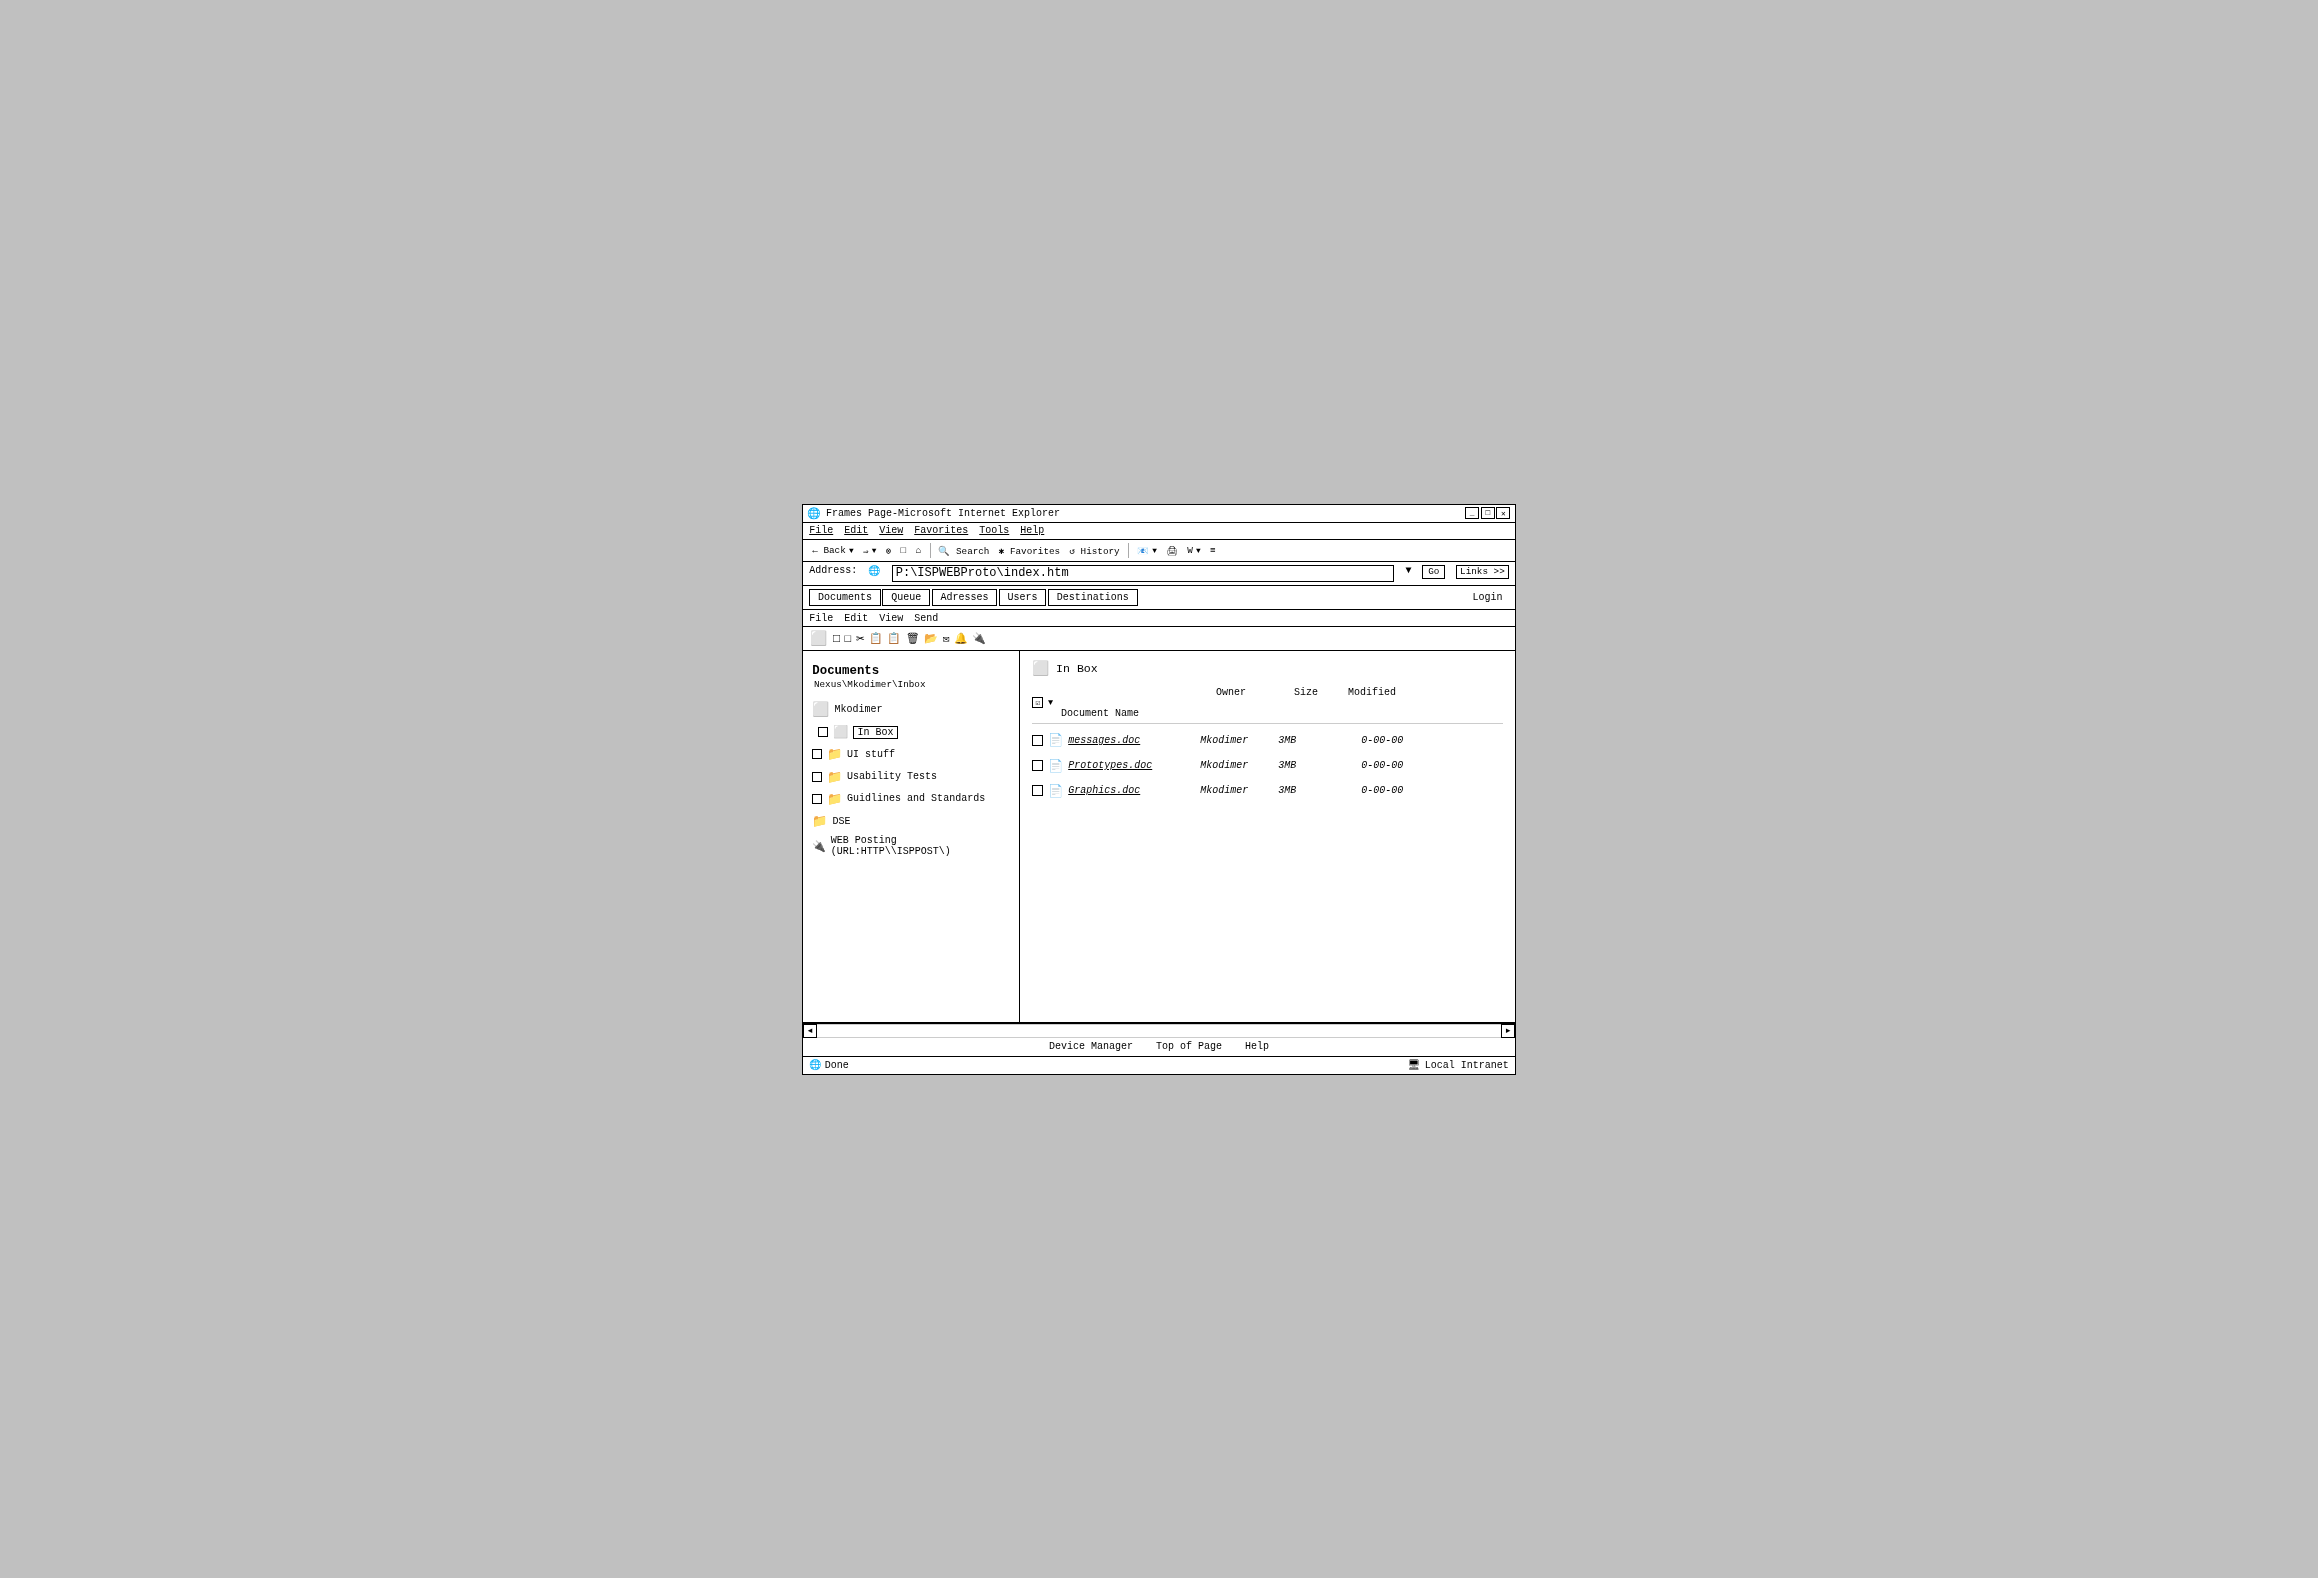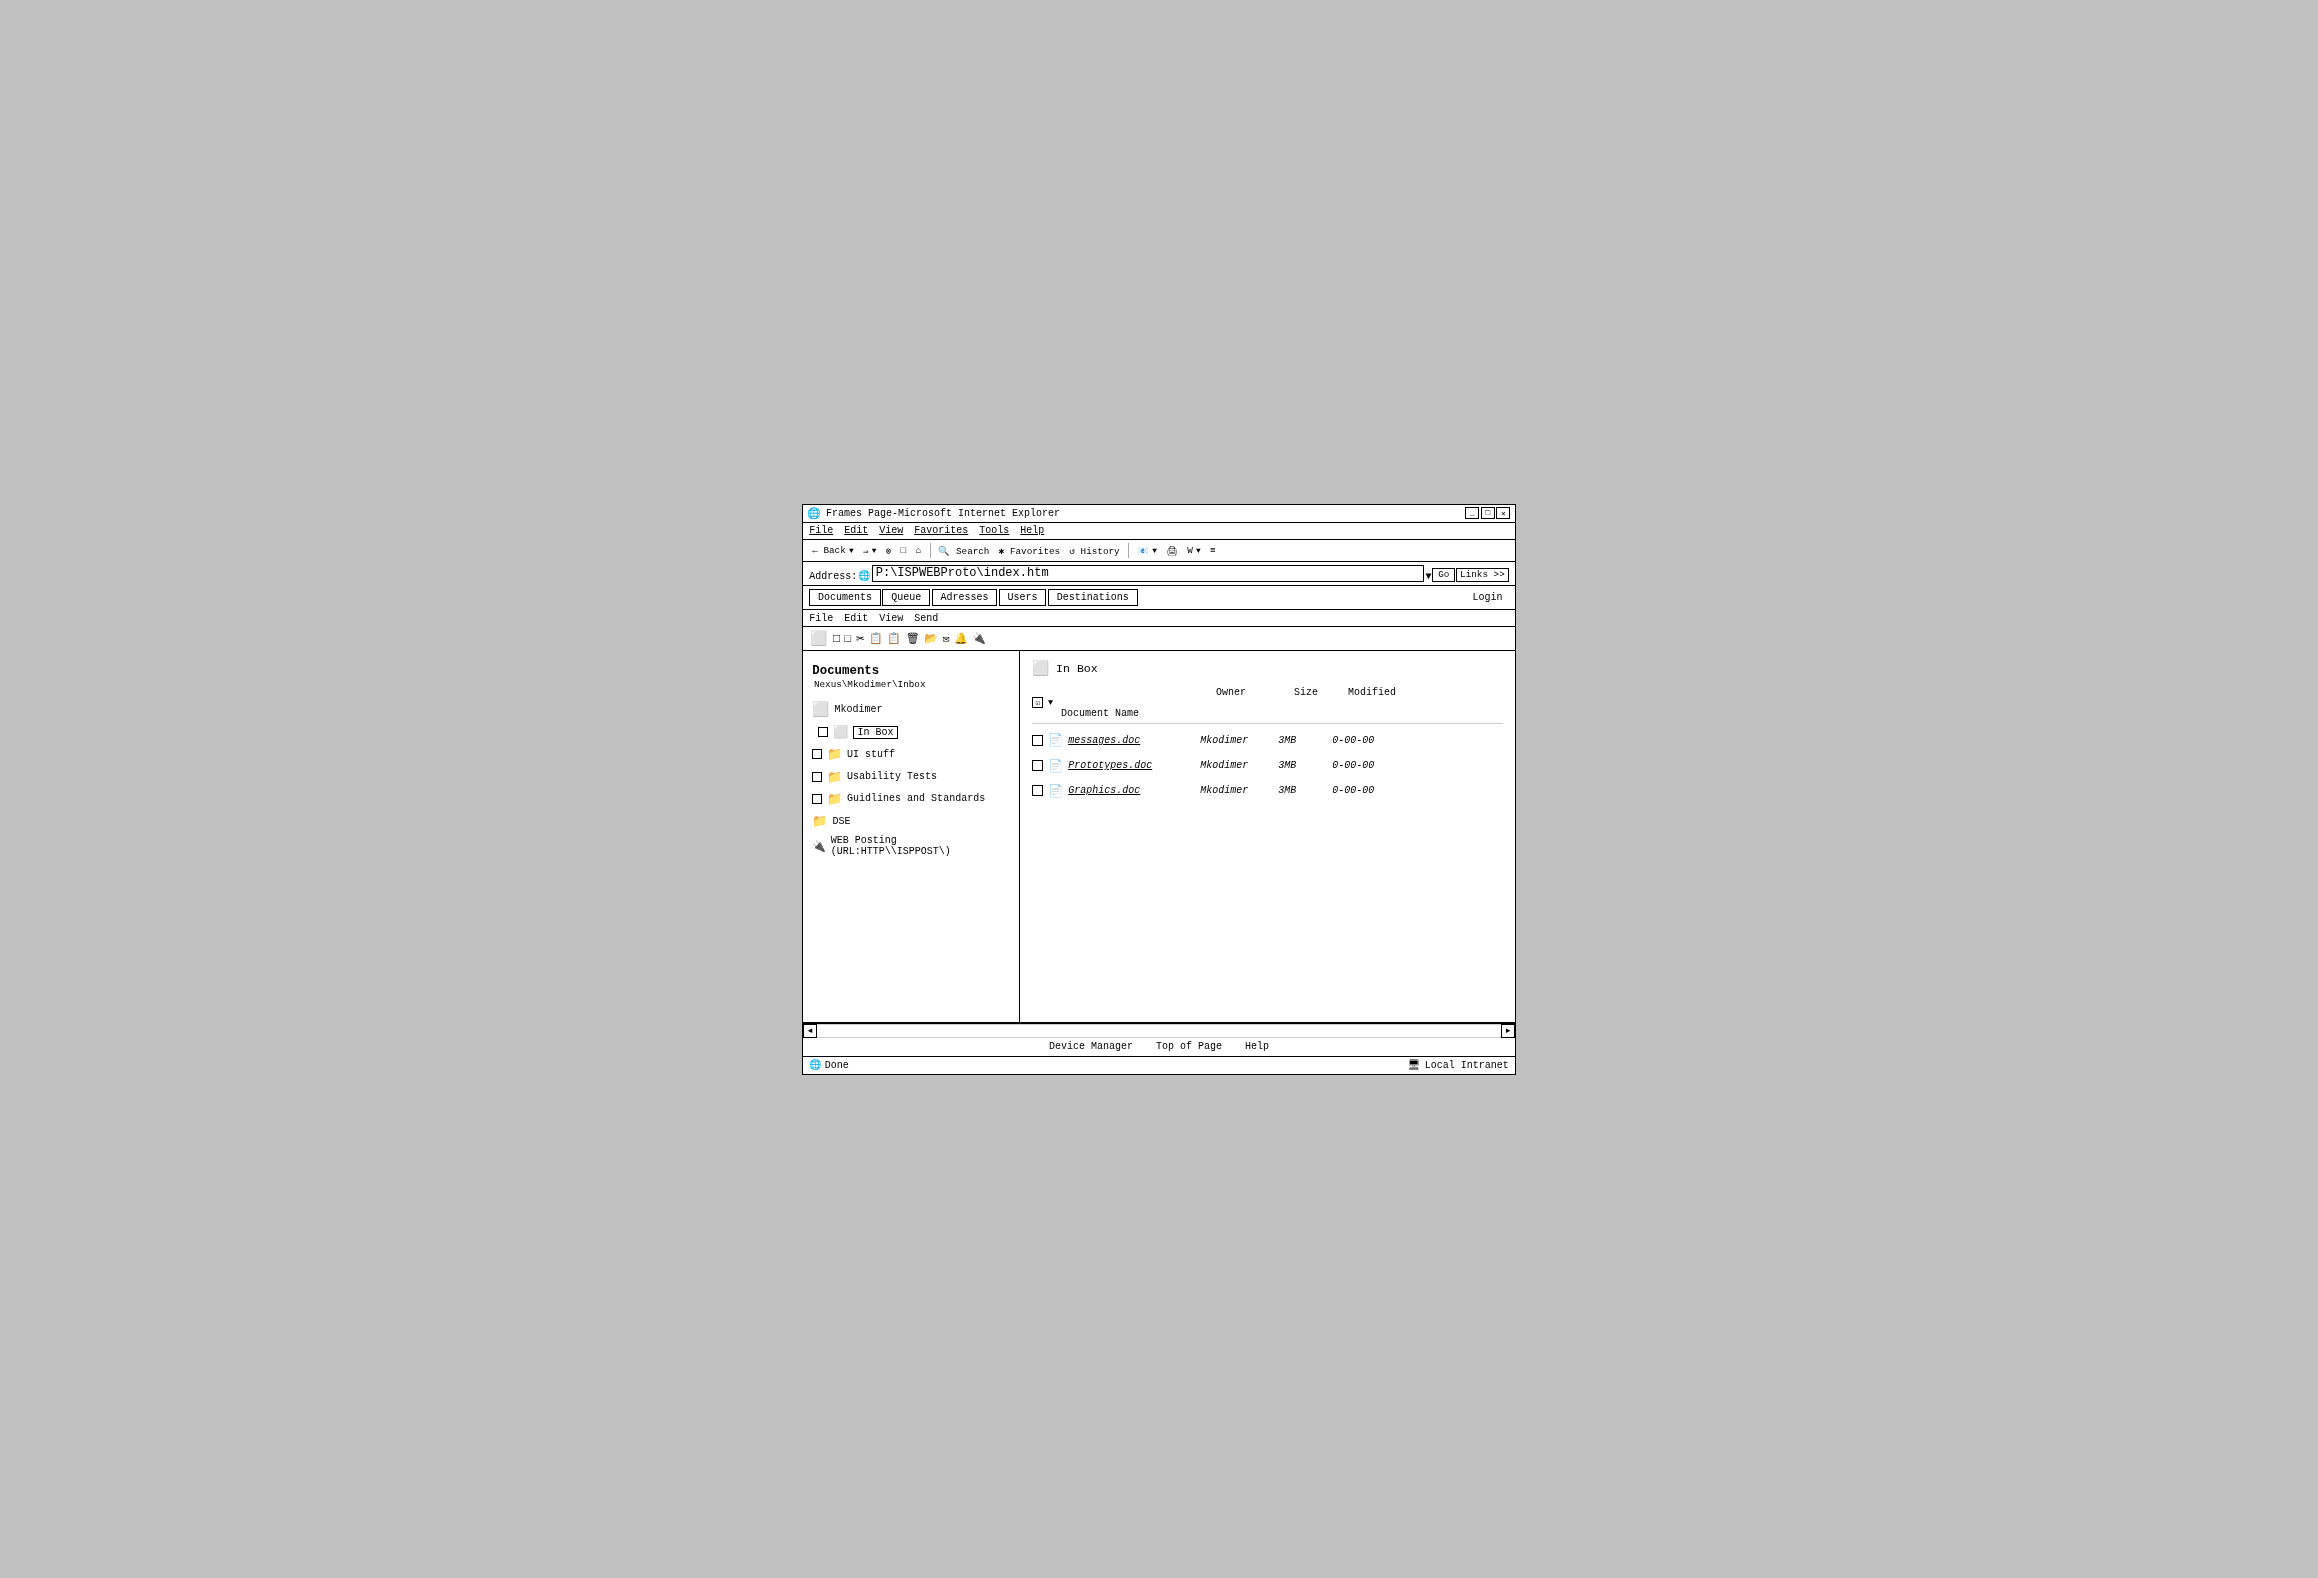--- a/index.html
+++ b/index.html
@@ -83,24 +83,24 @@
     }
     .toolbar-divider {
       width: 0.8px;
       height: 15.5px;
       background: #aaa;
       margin: 0 2.3px;
     }
     
     .address-bar {
       display: flex;
-      align-items: flex-end;
+      align-items: flex-start;
       padding: 2.3px 6.2px;
       border-bottom: 0.8px solid #000;
-      gap: 1px;
+      gap: 11px;
       font-size: 10px;
     }
     .address-input {
       flex: 1;
       border: 0.8px solid #000;
       padding: 0.8px 3.1px;
       font-family: 'Courier New', monospace;
       font-size: 12px;
     }
     .address-go-btn {
@@ -278,21 +278,21 @@
       font-style: italic;
     }
     .doc-name-link {
       width: 132px;
       text-decoration: underline;
       color: #000;
       cursor: pointer;
     }
     .doc-owner { width: 78px; }
     .doc-size { width: 54px; }
-    .doc-modified { width: 78px; }
+    .doc-modified { width: 78px; margin-left: 29px; }
     
     .h-scrollbar {
       display: flex;
       align-items: center;
       border-top: 0.8px solid #000;
       padding: 0;
       height: 14px;
     }
     .scroll-btn {
       width: 14px;

